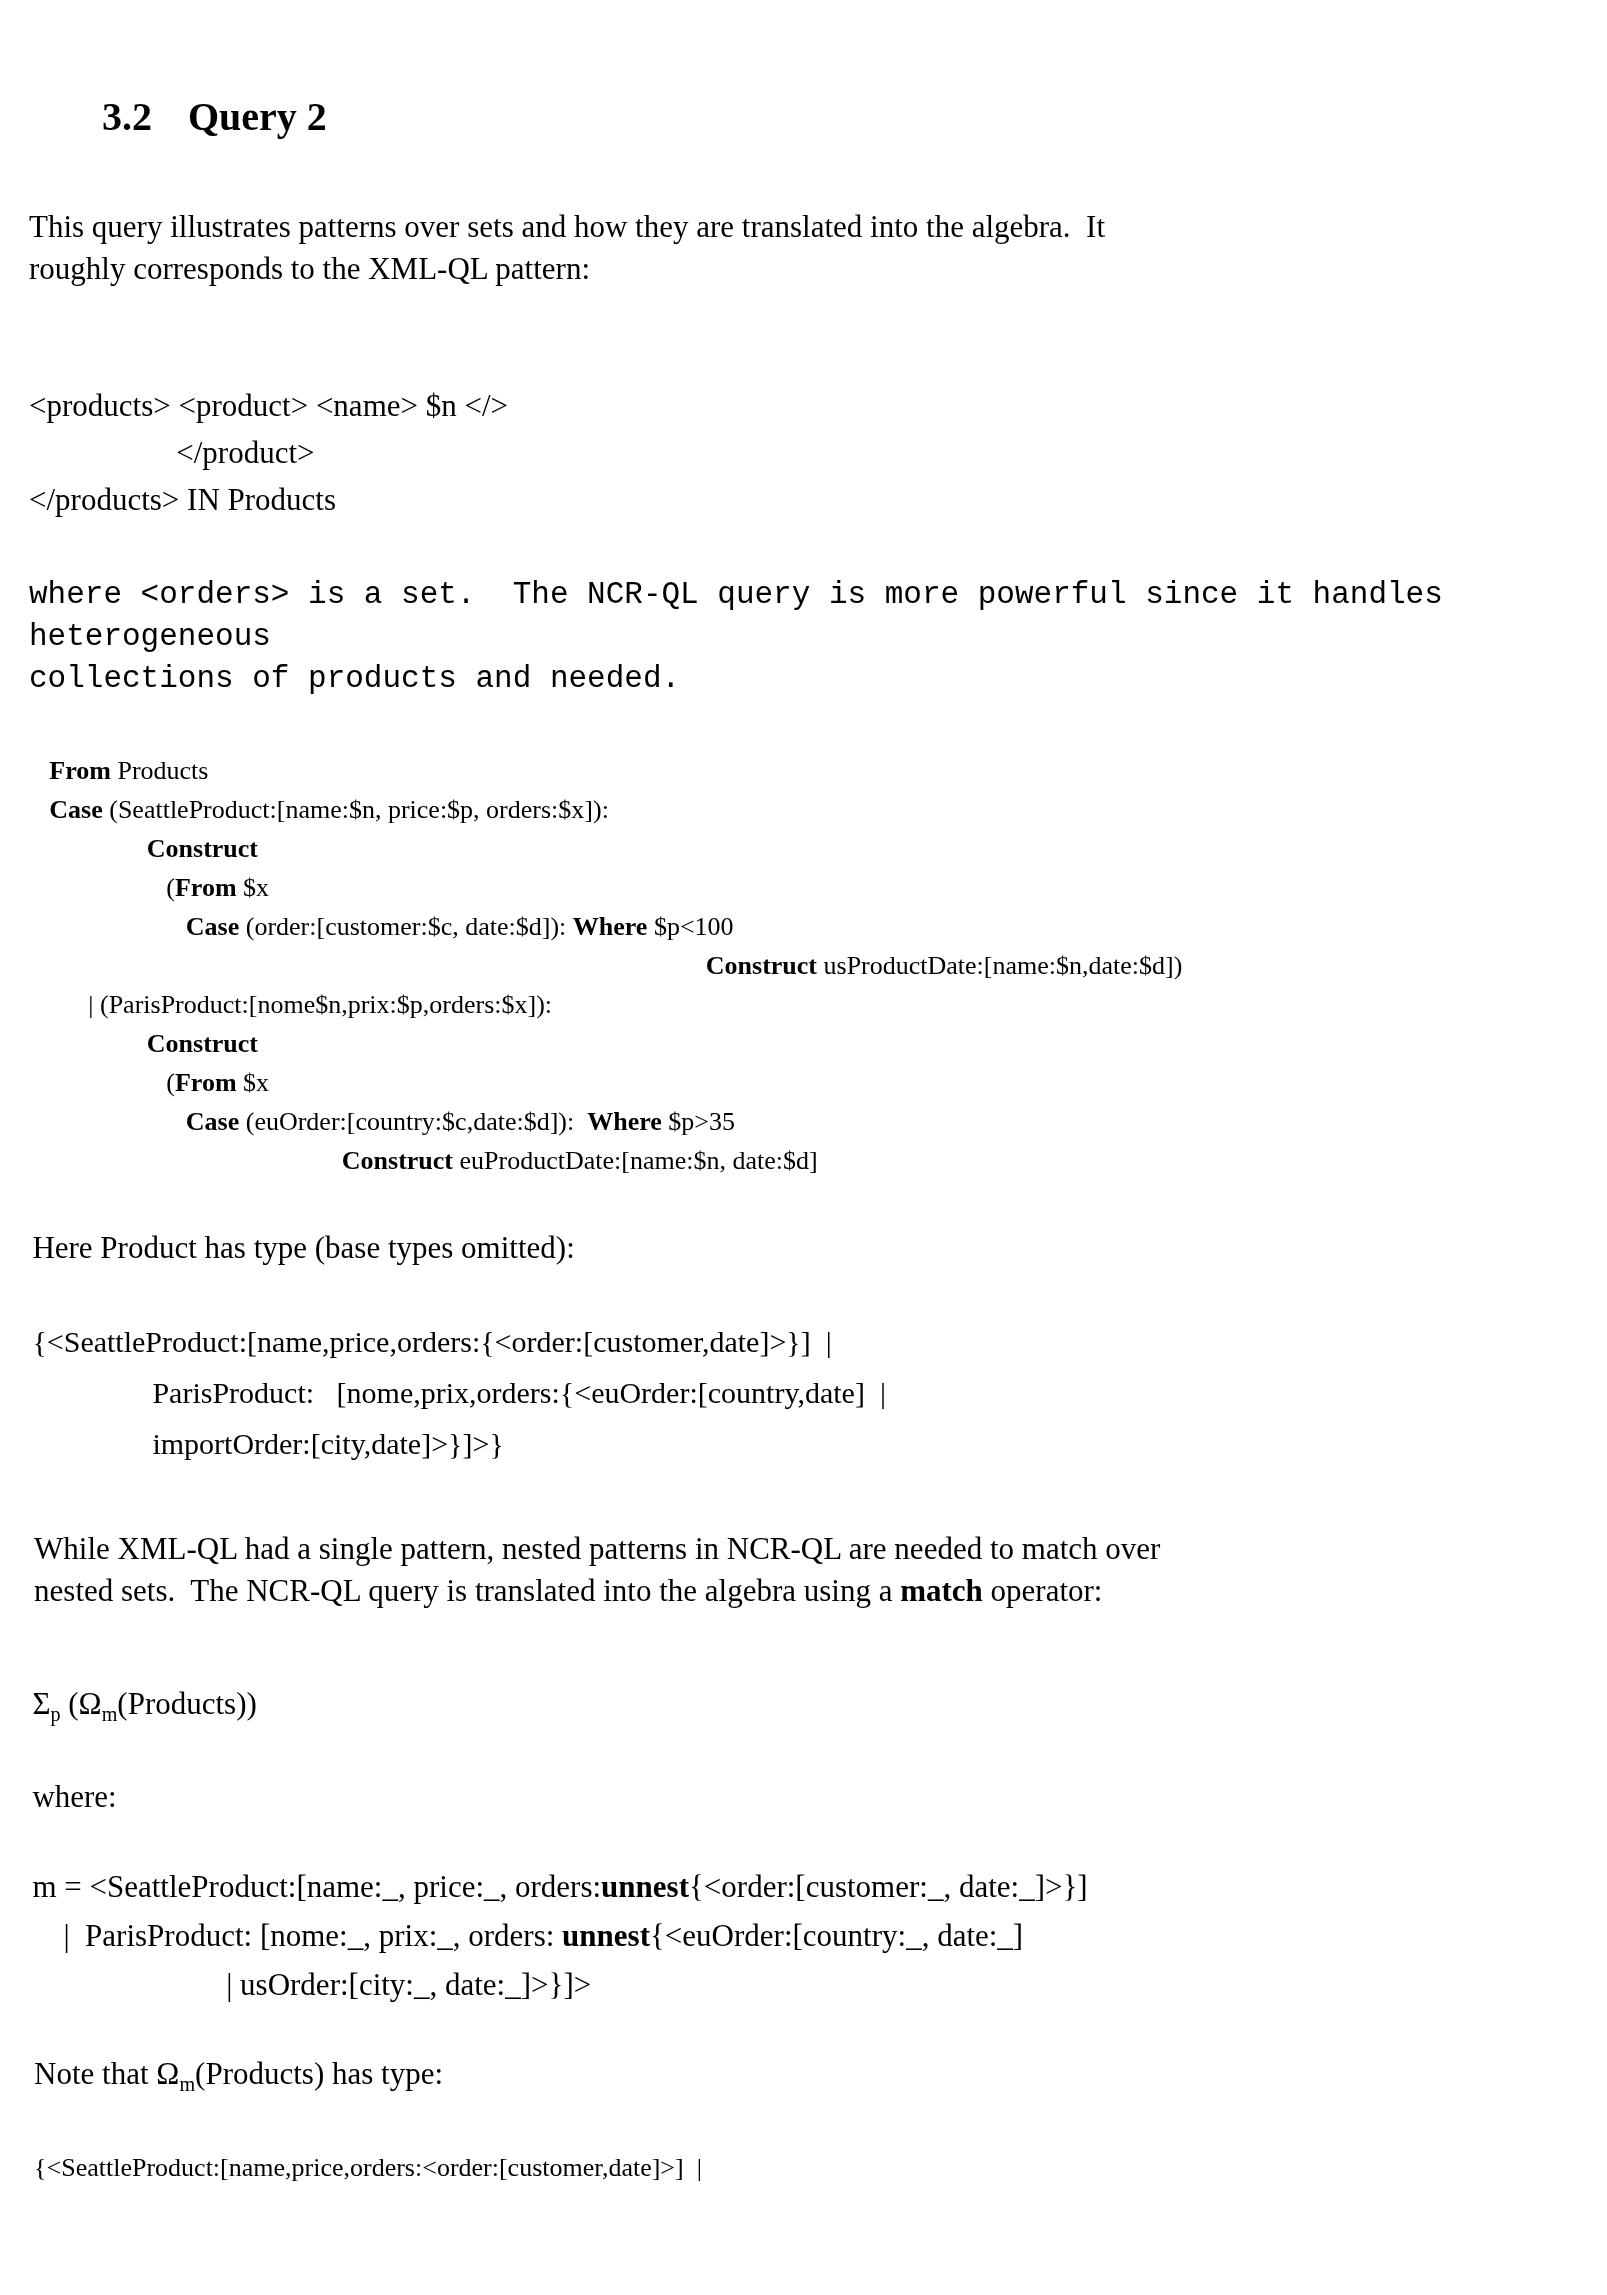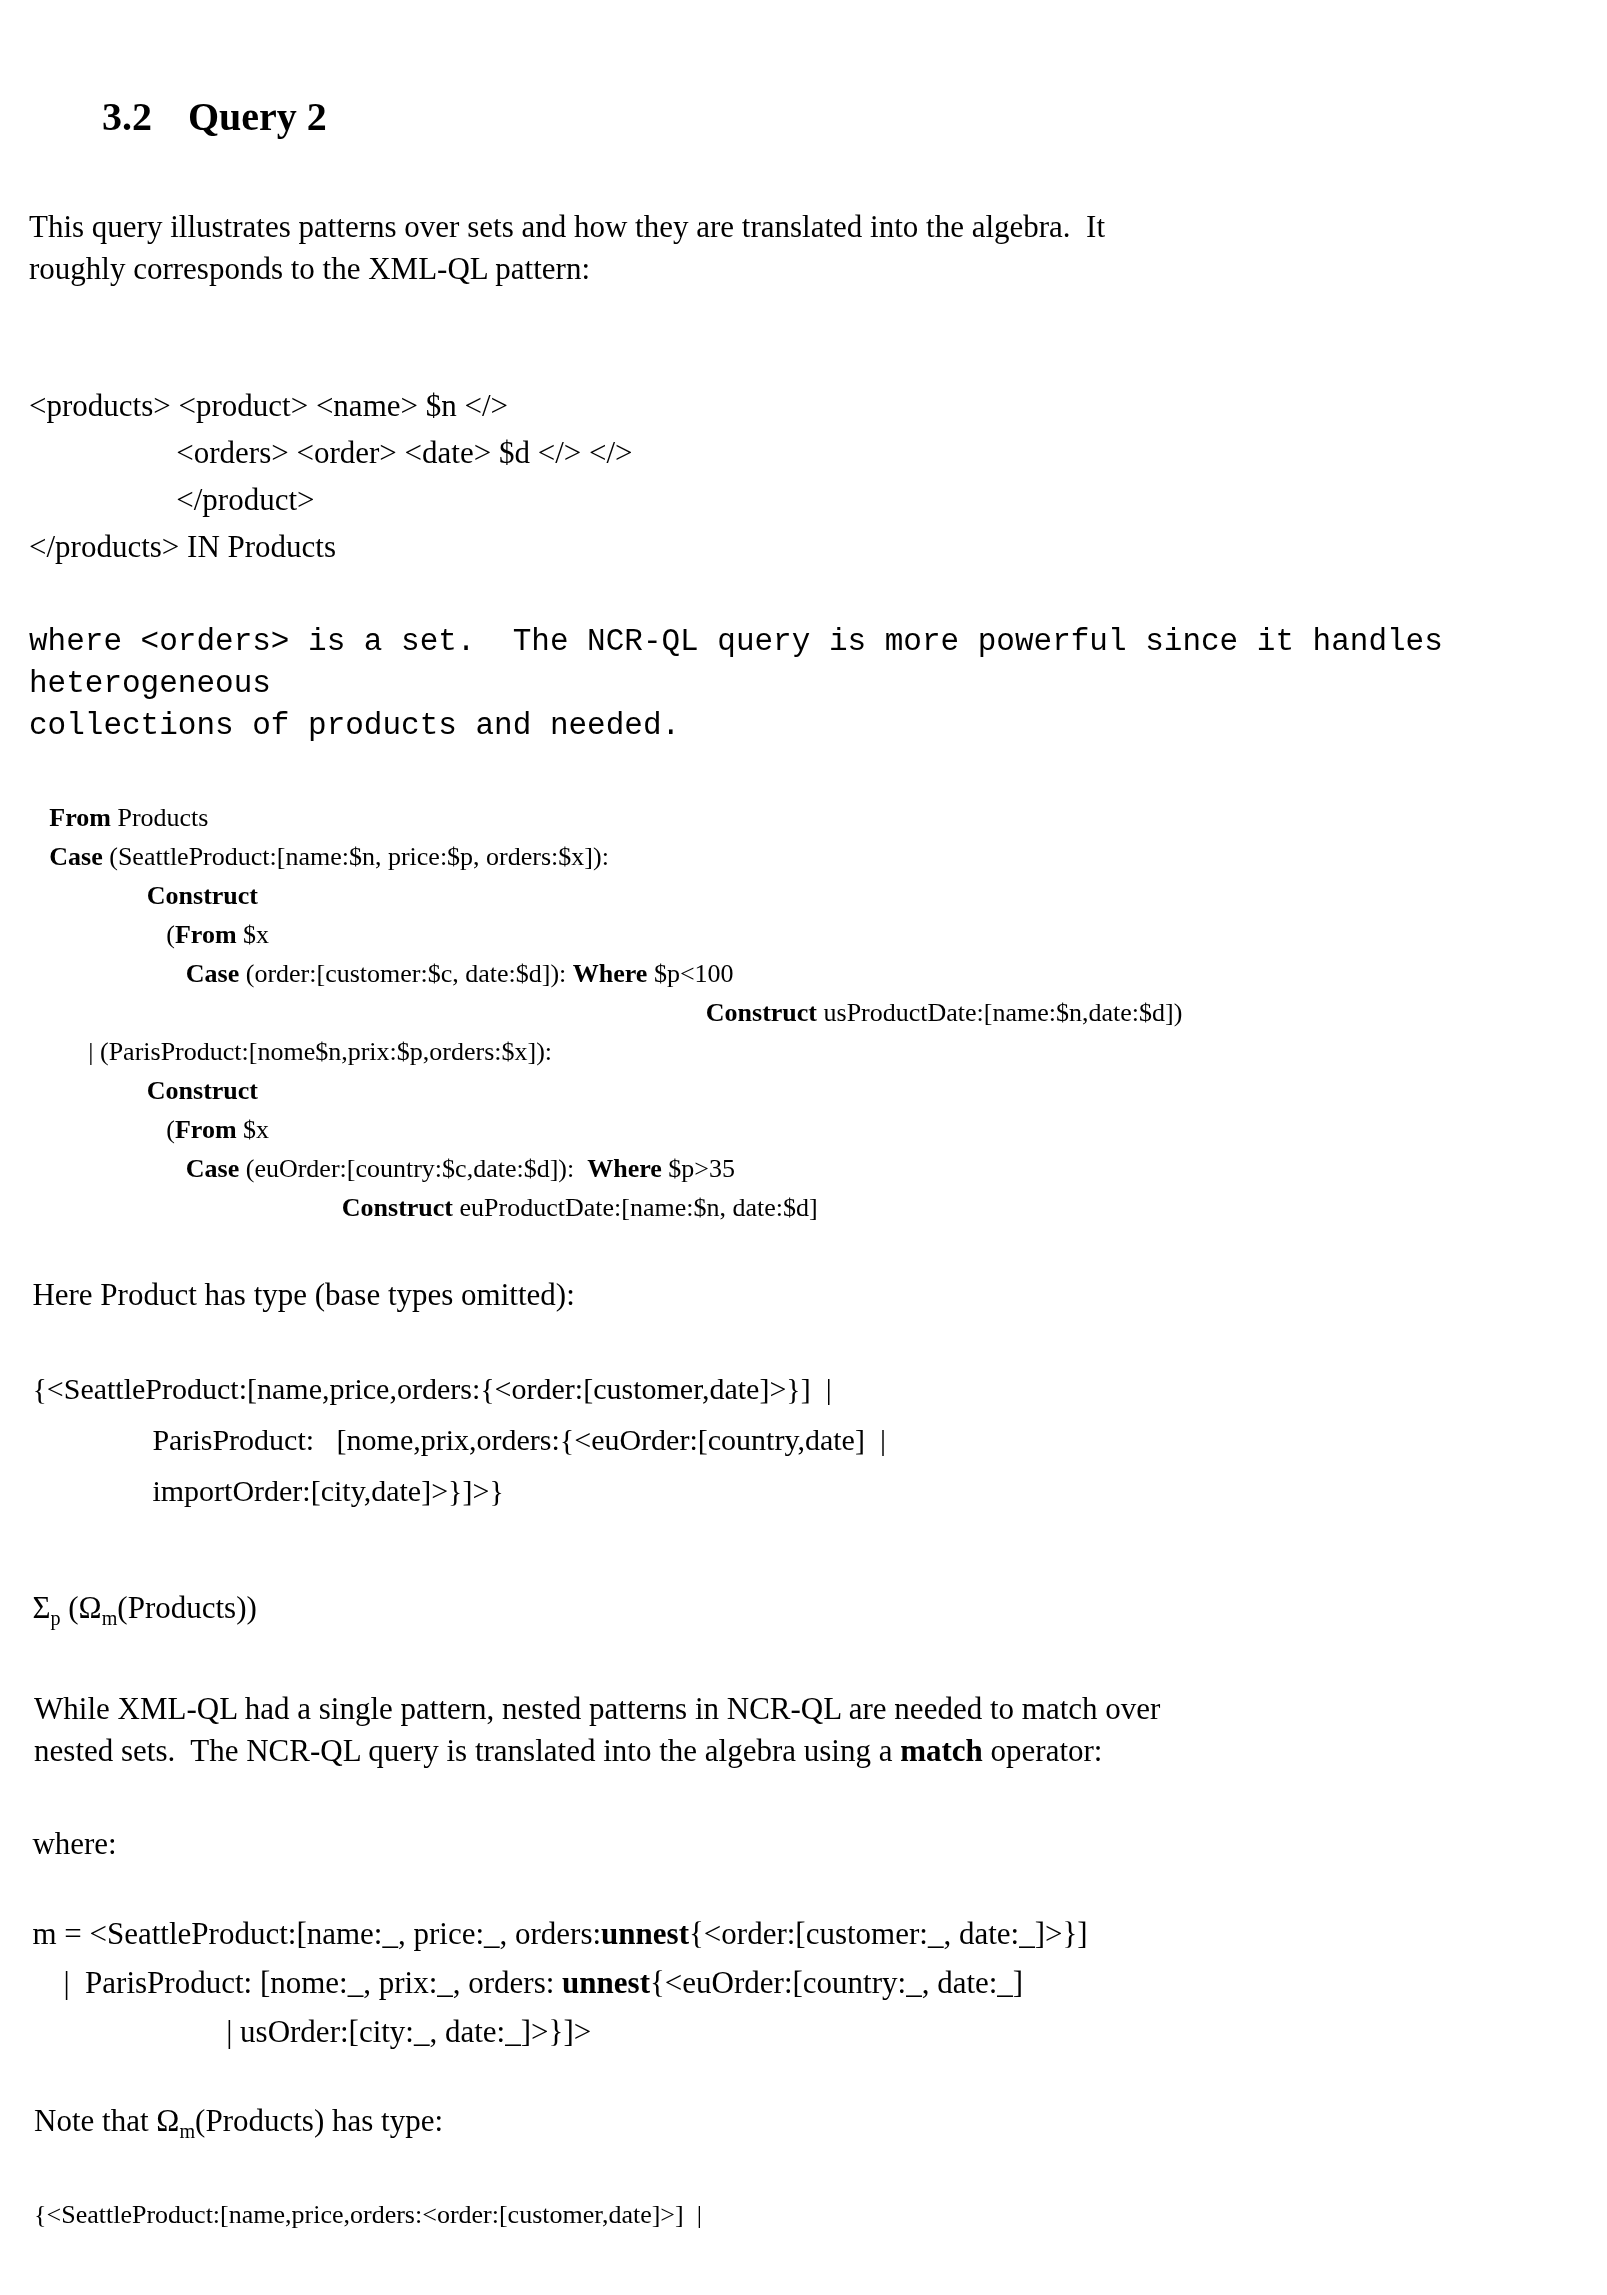--- a/index.html
+++ b/index.html
@@ -41,21 +41,20 @@
     <span>3.2</span><span class="ht">Query 2</span>
   </div>
 
   <div class="body-text para-intro">
       <div class="ln"><span>This query illustrates patterns over sets and how they are translated into the algebra.  It</span></div>
       <div class="ln"><span>roughly corresponds to the XML-QL pattern:</span></div>
     </div>
 
   <div class="body-text xml-block">
       <div class="ln"><span>&lt;products&gt; &lt;product&gt; &lt;name&gt; $n &lt;/&gt;</span></div>
-      <div class="ln"><span>                   &lt;orders&gt; &lt;order&gt; &lt;date&gt; $d &lt;/&gt; &lt;/&gt;</span></div>
       <div class="ln"><span>                   &lt;/product&gt;</span></div>
       <div class="ln"><span>&lt;/products&gt; IN Products</span></div>
     </div>
 
   <div class="body-text para-set">
       <div class="ln"><span>where &lt;orders&gt; is a set.  The NCR-QL query is more powerful since it handles heterogeneous</span></div>
       <div class="ln"><span>collections of products and needed.</span></div>
     </div>
 
   <div class="ncr-block">
@@ -75,27 +74,27 @@
   <div class="body-text para-type">
       <div class="ln"><span>Here Product has type (base types omitted):</span></div>
     </div>
 
   <div class="type-block">
       <div class="ln"><span>{&lt;SeattleProduct:[name,price,orders:{&lt;order:[customer,date]&gt;}]  |</span></div>
       <div class="ln"><span>                ParisProduct:   [nome,prix,orders:{&lt;euOrder:[country,date]  |</span></div>
       <div class="ln"><span>                importOrder:[city,date]&gt;}]&gt;}</span></div>
     </div>
 
-  <div class="body-text sigma">
-      <div class="ln"><span>Σ</span><span class="sub">p</span><span> (Ω</span><span class="sub">m</span><span>(Products))</span></div>
-    </div>
-
   <div class="body-text para-match">
       <div class="ln"><span>While XML-QL had a single pattern, nested patterns in NCR-QL are needed to match over</span></div>
       <div class="ln"><span>nested sets.  The NCR-QL query is translated into the algebra using a </span><span class="b">match</span><span> operator:</span></div>
+    </div>
+
+  <div class="body-text sigma">
+      <div class="ln"><span>Σ</span><span class="sub">p</span><span> (Ω</span><span class="sub">m</span><span>(Products))</span></div>
     </div>
 
   <div class="body-text where-lbl">
       <div class="ln"><span>where:</span></div>
     </div>
 
   <div class="body-text m-block">
       <div class="ln"><span>m = &lt;SeattleProduct:[name:_, price:_, orders:</span><span class="b">unnest</span><span>{&lt;order:[customer:_, date:_]&gt;}]</span></div>
       <div class="ln"><span>    |  ParisProduct: [nome:_, prix:_, orders: </span><span class="b">unnest</span><span>{&lt;euOrder:[country:_, date:_]</span></div>
       <div class="ln"><span>                         | usOrder:[city:_, date:_]&gt;}]&gt;</span></div>

